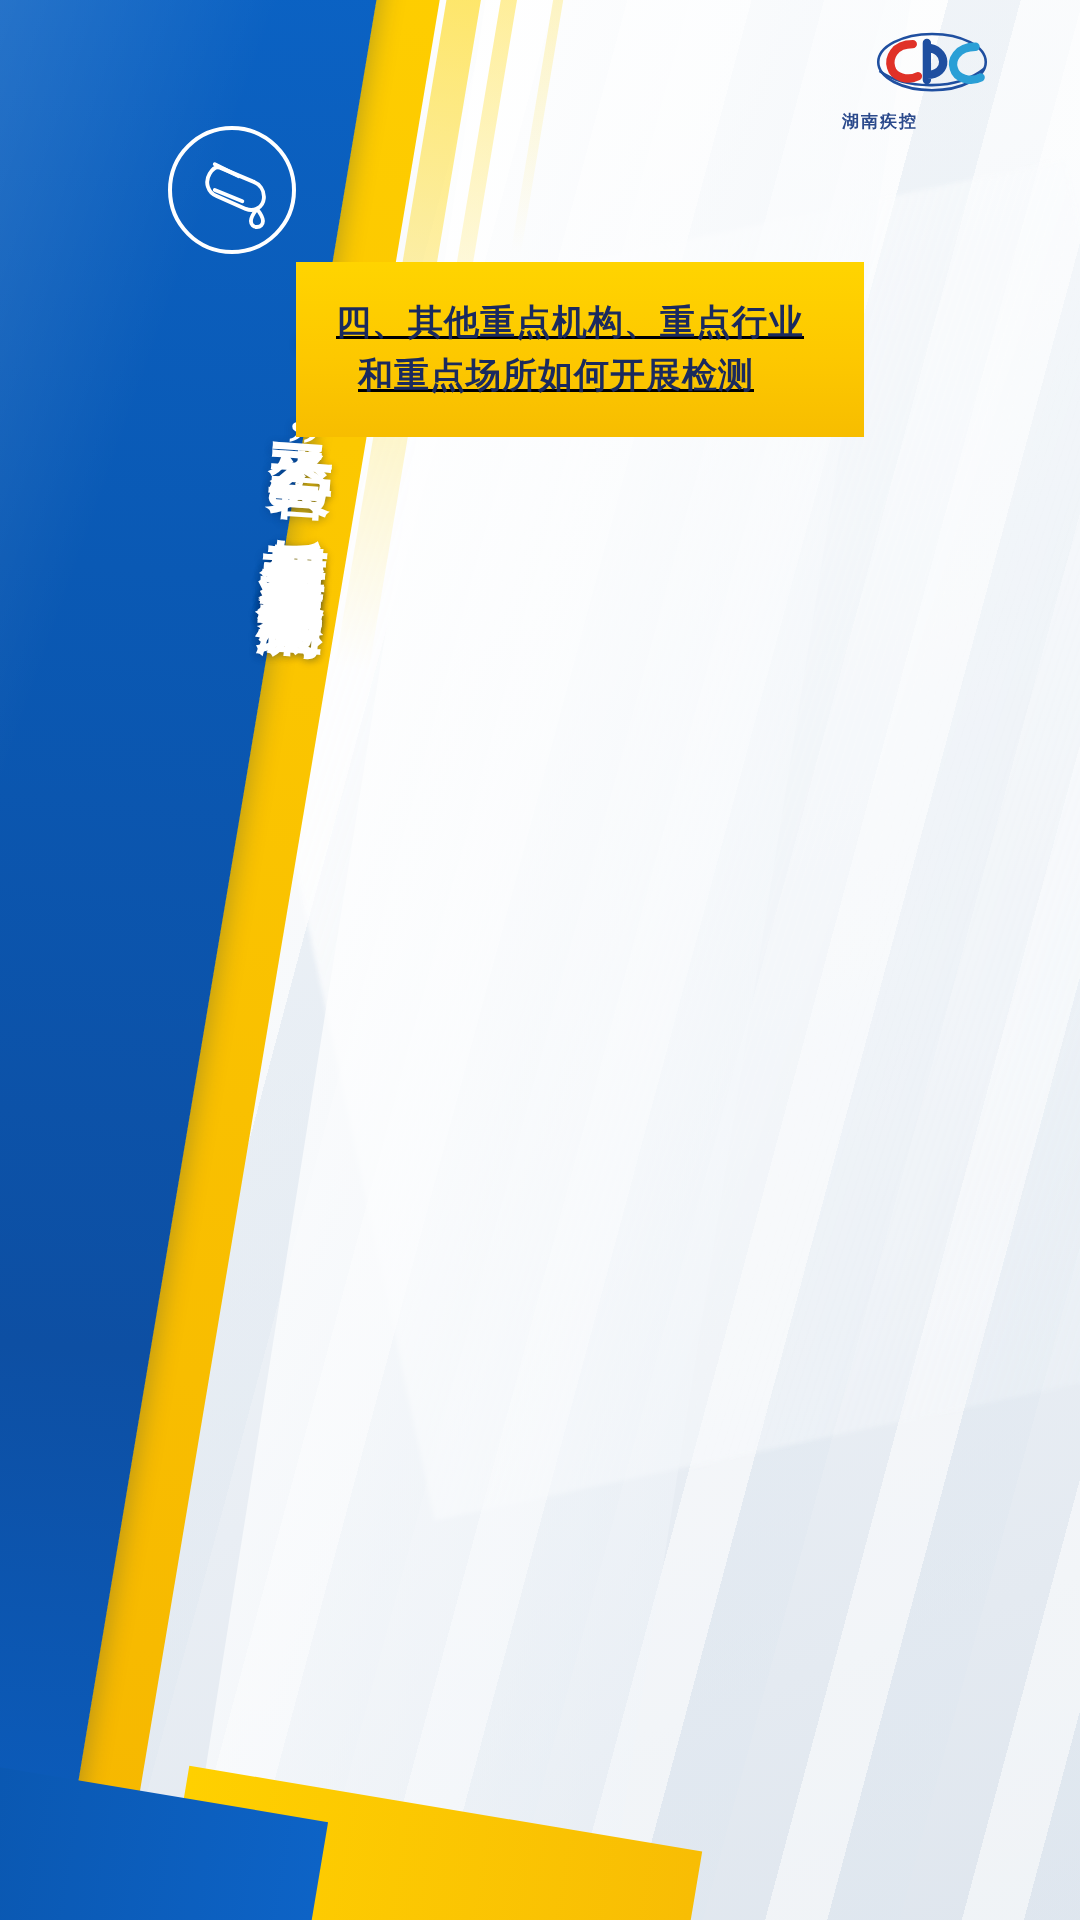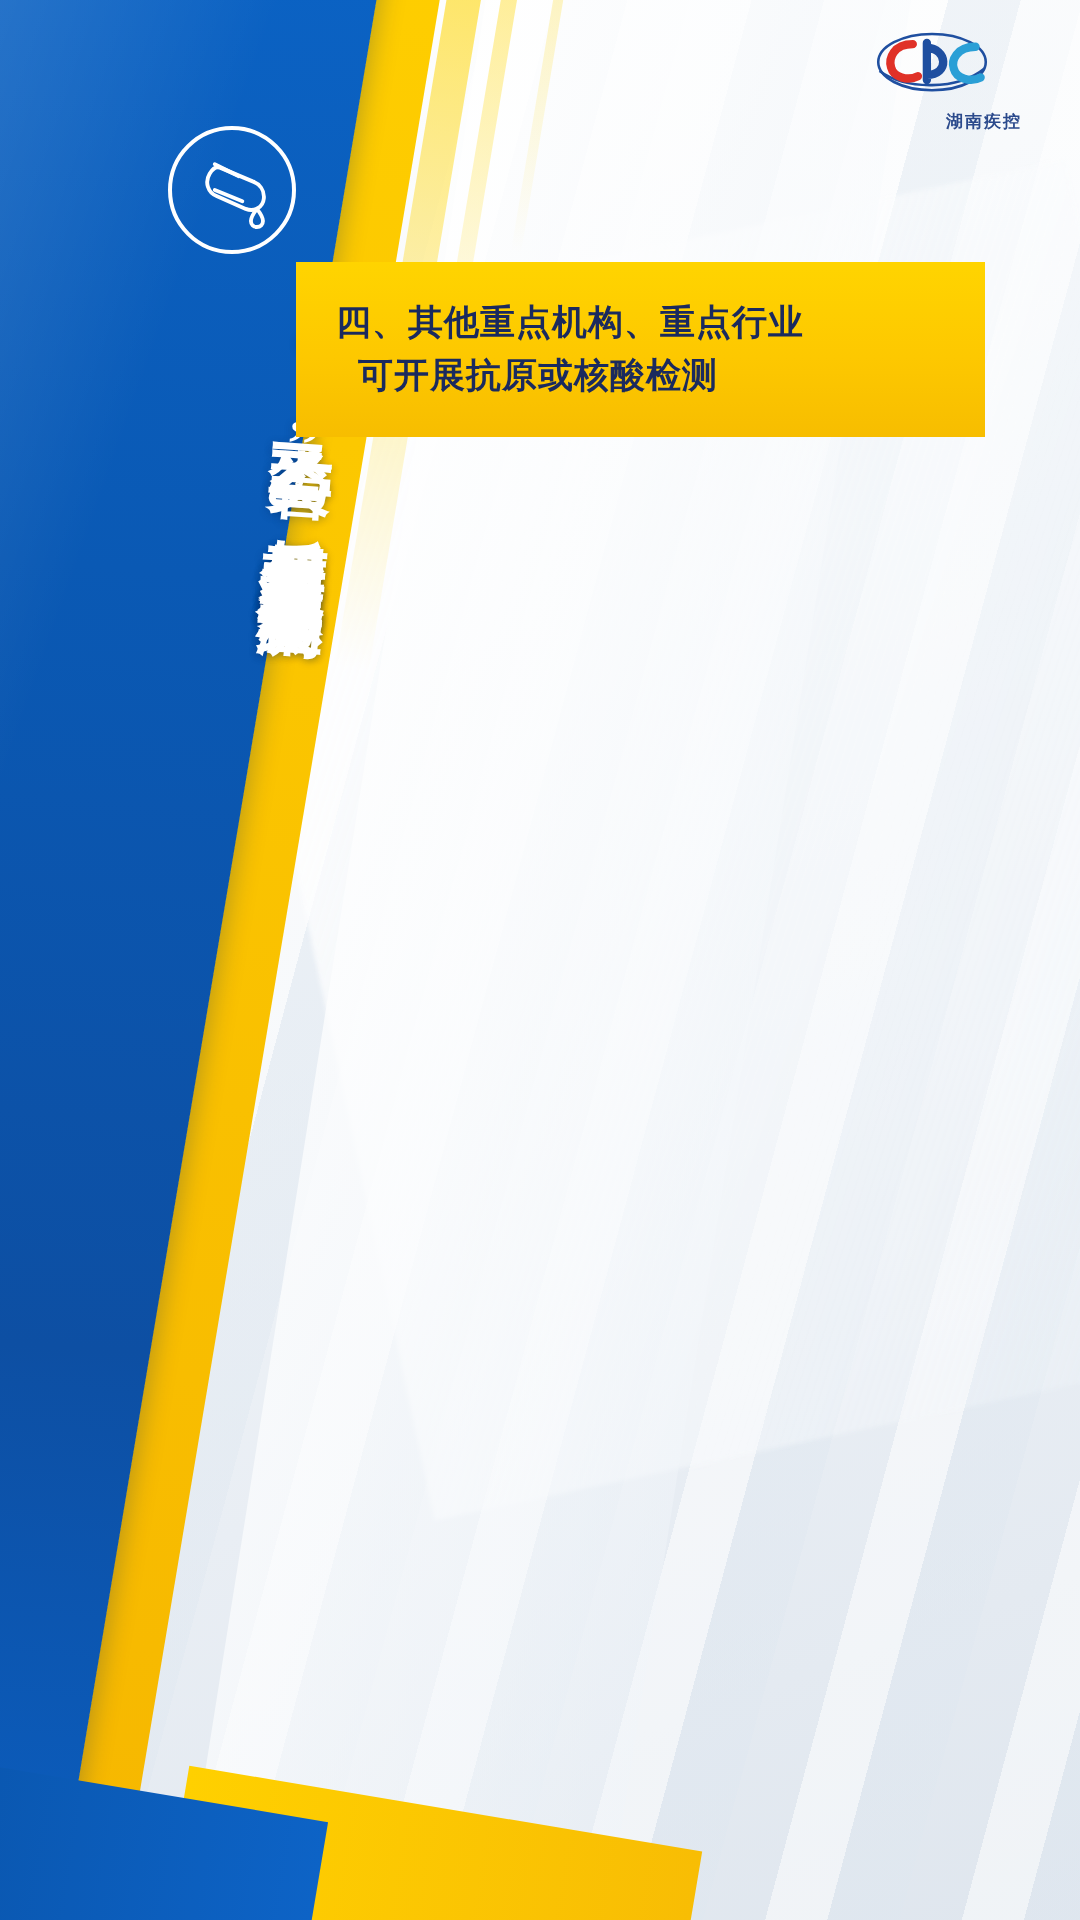--- a/index.html
+++ b/index.html
@@ -119,21 +119,21 @@
     width: 100%; height: 100%;
     background: linear-gradient(100deg, rgba(255,255,255,0.16), rgba(255,255,255,0.0) 45%);
   }
 
   
   .logo-wrap {
     position: absolute;
     right: 58px;
     top: 28px;
     width: 180px;
-    text-align: right;
+    text-align: left;
   }
   .logo-mark {
     width: 128px;
     height: 72px;
     margin: 0 auto;
     position: relative;
   }
   .logo-caption {
     margin-top: 10px;
     font-size: 17px;
@@ -175,24 +175,25 @@
     font-family: "Liberation Serif", "DejaVu Serif", serif;
     transform: rotate(4deg);
     transform-origin: top right;
   }
 
   
   .heading-block {
     position: absolute;
     left: 296px;
     top: 262px;
-    width: 689px;
+    width: 568px;
     background: linear-gradient(180deg, #ffd400 0%, #fdc800 55%, #f7bd00 100%);
     padding: 34px 32px 36px 40px;
     box-sizing: border-box;
+    text-decoration: underline;
   }
   .heading-line {
     color: #1a2a5e;
     font-size: 35px;
     font-weight: 700;
     line-height: 1.5;
     letter-spacing: 1px;
     white-space: nowrap;
   }
   .heading-line.l2 {
@@ -268,17 +269,17 @@
         <path d="M30 50 L62 63"></path>
         <path d="M79 72 C79 72, 72 81, 72 86 C72 90, 75 93, 79 93 C83 93, 86 90, 86 86 C86 81, 79 72, 79 72 Z"></path>
       </g>
     </svg>
   </div>
 
   <div class="vertical-title">“乙类乙管”后如何开展新型冠状病毒感染检测？</div>
 
   <div class="heading-block">
     <div class="heading-line l1">四、其他重点机构、重点行业</div>
-    <div class="heading-line l2">可开展抗原或核酸检测</div>
+    <div class="heading-line l2">和重点场所如何开展检测</div>
   </div>
 
 
 </div>
 
 </body></html>

